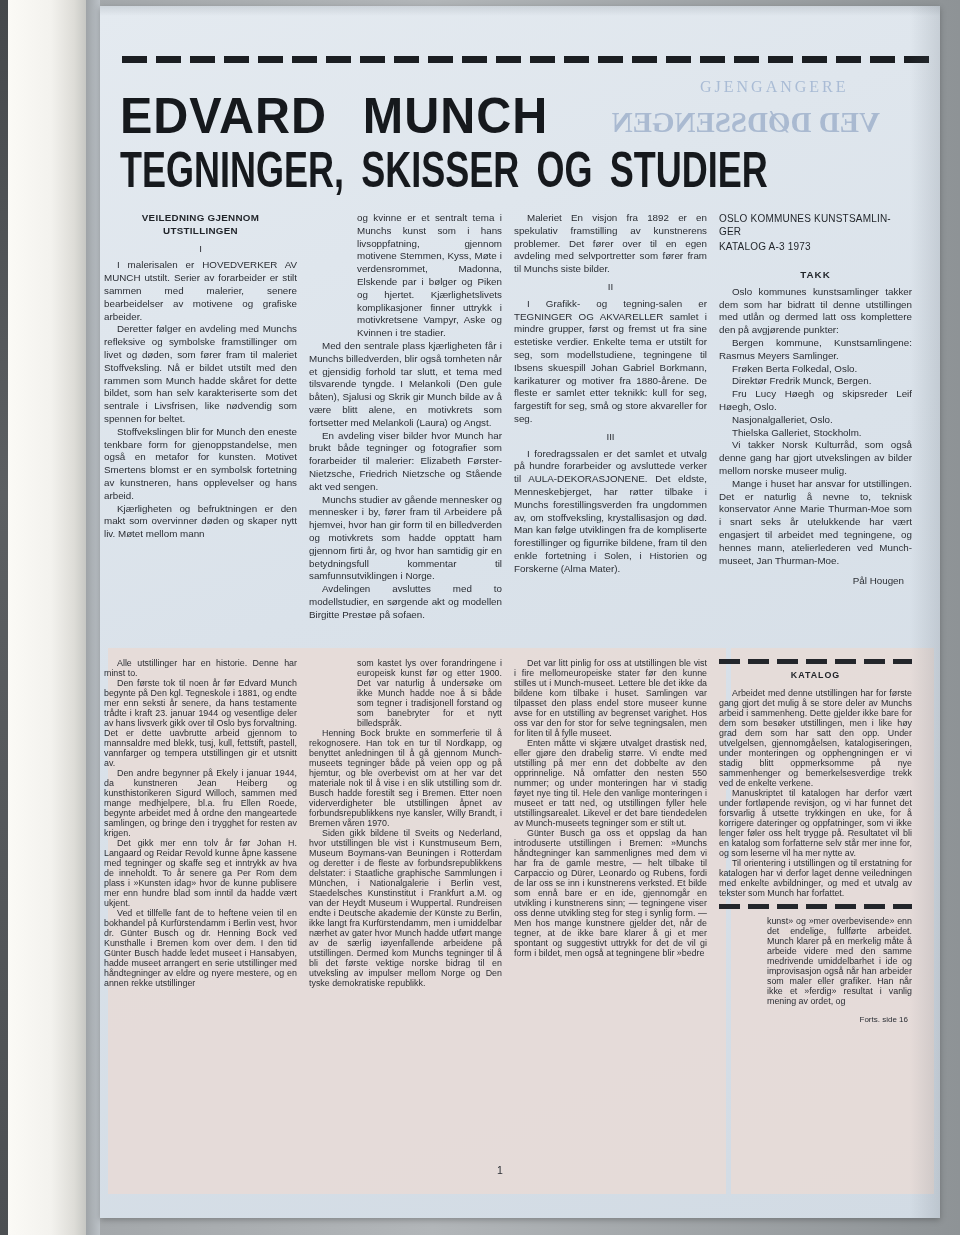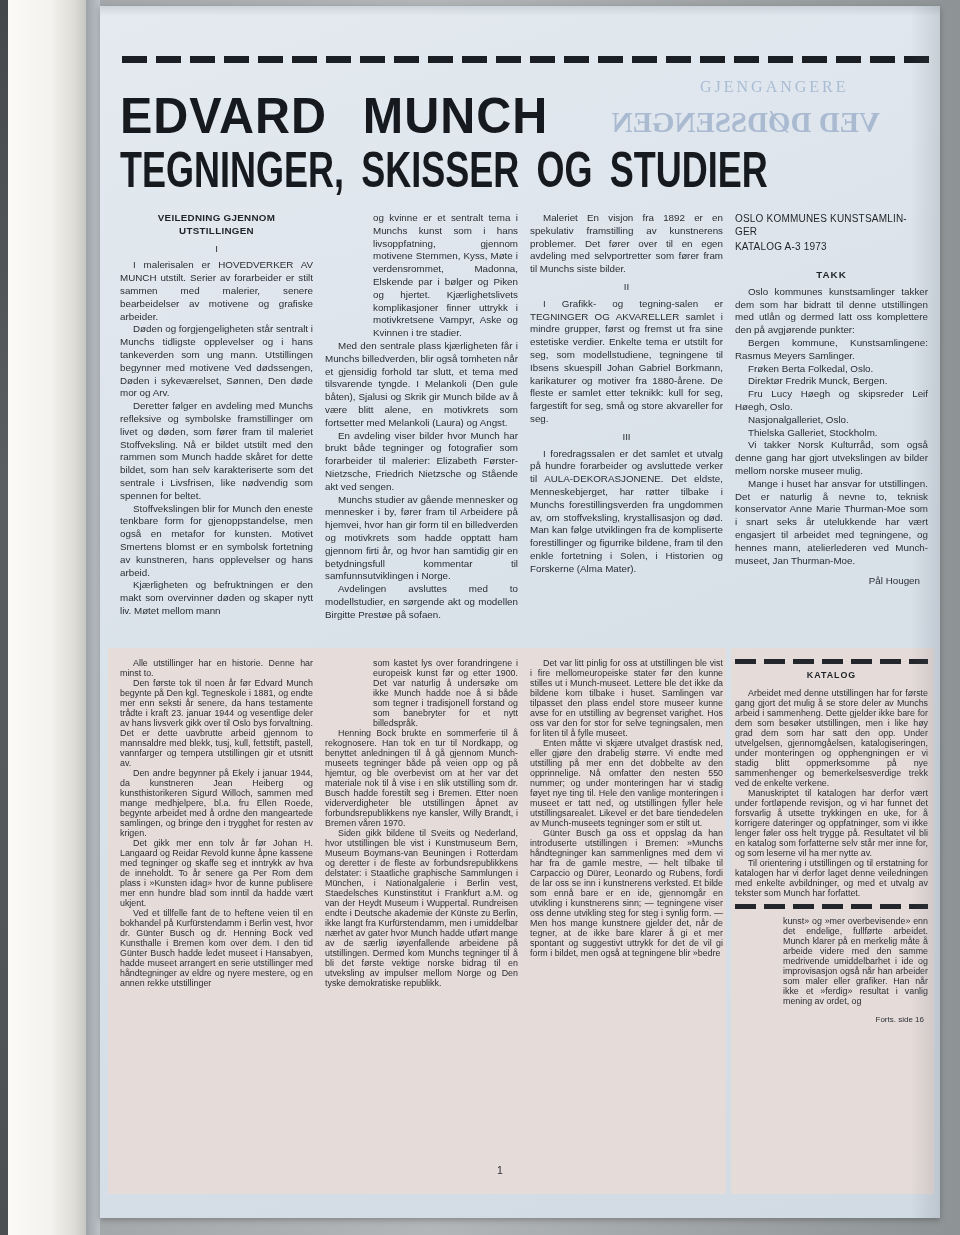--- a/index.html
+++ b/index.html
@@ -38,21 +38,21 @@
   .st1{left:600px;top:72px;font-size:16px;letter-spacing:3px;color:rgba(140,165,200,.65);}
   .st2{left:480px;top:100px;width:300px;font-size:29px;font-weight:700;
     color:rgba(125,150,185,.55);transform:scaleX(-1);text-align:left;}
 
   
   .pink{position:absolute;top:642px;height:546px;background:#e7dbd6;opacity:.85;}
   .pink-a{left:8px;width:618px;}
   .pink-b{left:631px;width:203px;}
 
   
-  .grid{position:absolute;left:20px;width:808px;display:grid;
+  .grid{position:absolute;left:4px;width:808px;display:grid;
     grid-template-columns:repeat(4,193px);column-gap:12px;color:#2b2e34;}
   .upper-grid{top:206px;height:442px;font-size:9.8px;line-height:12.8px;}
   .lower-grid{top:652px;height:530px;font-size:8.9px;line-height:10px;}
   .col{overflow:hidden;}
   .para{margin:0;text-indent:13px;text-align:justify;}
   .continuation .para:first-child{text-indent:0;margin-left:48px;}
 
   .col-heading{font-weight:700;text-align:center;letter-spacing:.3px;color:#1f2328;margin-bottom:1px;}
   .numeral{text-align:center;margin:5px 0 4px;}
   .col4-header{font-weight:400;font-size:10px;line-height:13px;color:#1f2328;letter-spacing:.2px;}
@@ -89,21 +89,20 @@
 
   <div class="pink pink-a"></div>
   <div class="pink pink-b"></div>
 
   <div class="grid upper-grid">
     <div class="col">
       <div class="col-heading">VEILEDNING GJENNOM UTSTILLINGEN</div>
       <div class="numeral">I</div>
       <div>
           <p class="para">I malerisalen er HOVEDVERKER AV MUNCH utstilt. Serier av forarbeider er stilt sammen med malerier, senere bearbeidelser av motivene og grafiske arbeider.</p>
-          <p class="para">Døden og forgjengeligheten står sentralt i Munchs tidligste opplevelser og i hans tankeverden som ung mann. Utstillingen begynner med motivene Ved dødssengen, Døden i sykeværelset, Sønnen, Den døde mor og Arv.</p>
           <p class="para">Deretter følger en avdeling med Munchs refleksive og symbolske framstillinger om livet og døden, som fører fram til maleriet Stoffveksling. Nå er bildet utstilt med den rammen som Munch hadde skåret for dette bildet, som han selv karakteriserte som det sentrale i Livsfrisen, like nødvendig som spennen for beltet.</p>
           <p class="para">Stoffvekslingen blir for Munch den eneste tenkbare form for gjenoppstandelse, men også en metafor for kunsten. Motivet Smertens blomst er en symbolsk fortetning av kunstneren, hans opplevelser og hans arbeid.</p>
           <p class="para">Kjærligheten og befruktningen er den makt som overvinner døden og skaper nytt liv. Møtet mellom mann</p>
         </div>
     </div>
     <div class="col continuation">
       <div class="continuation">
           <p class="para">og kvinne er et sentralt tema i Munchs kunst som i hans livsoppfatning, gjennom motivene Stemmen, Kyss, Møte i verdensrommet, Madonna, Elskende par i bølger og Piken og hjertet. Kjærlighetslivets komplikasjoner finner uttrykk i motivkretsene Vampyr, Aske og Kvinnen i tre stadier.</p>
           <p class="para">Med den sentrale plass kjærligheten får i Munchs billedverden, blir også tomheten når et gjensidig forhold tar slutt, et tema med tilsvarende tyngde. I Melankoli (Den gule båten), Sjalusi og Skrik gir Munch bilde av å være blitt alene, en motivkrets som fortsetter med Melankoli (Laura) og Angst.</p>
           <p class="para">En avdeling viser bilder hvor Munch har brukt både tegninger og fotografier som forarbeider til malerier: Elizabeth Førster-Nietzsche, Friedrich Nietzsche og Stående akt ved sengen.</p>

